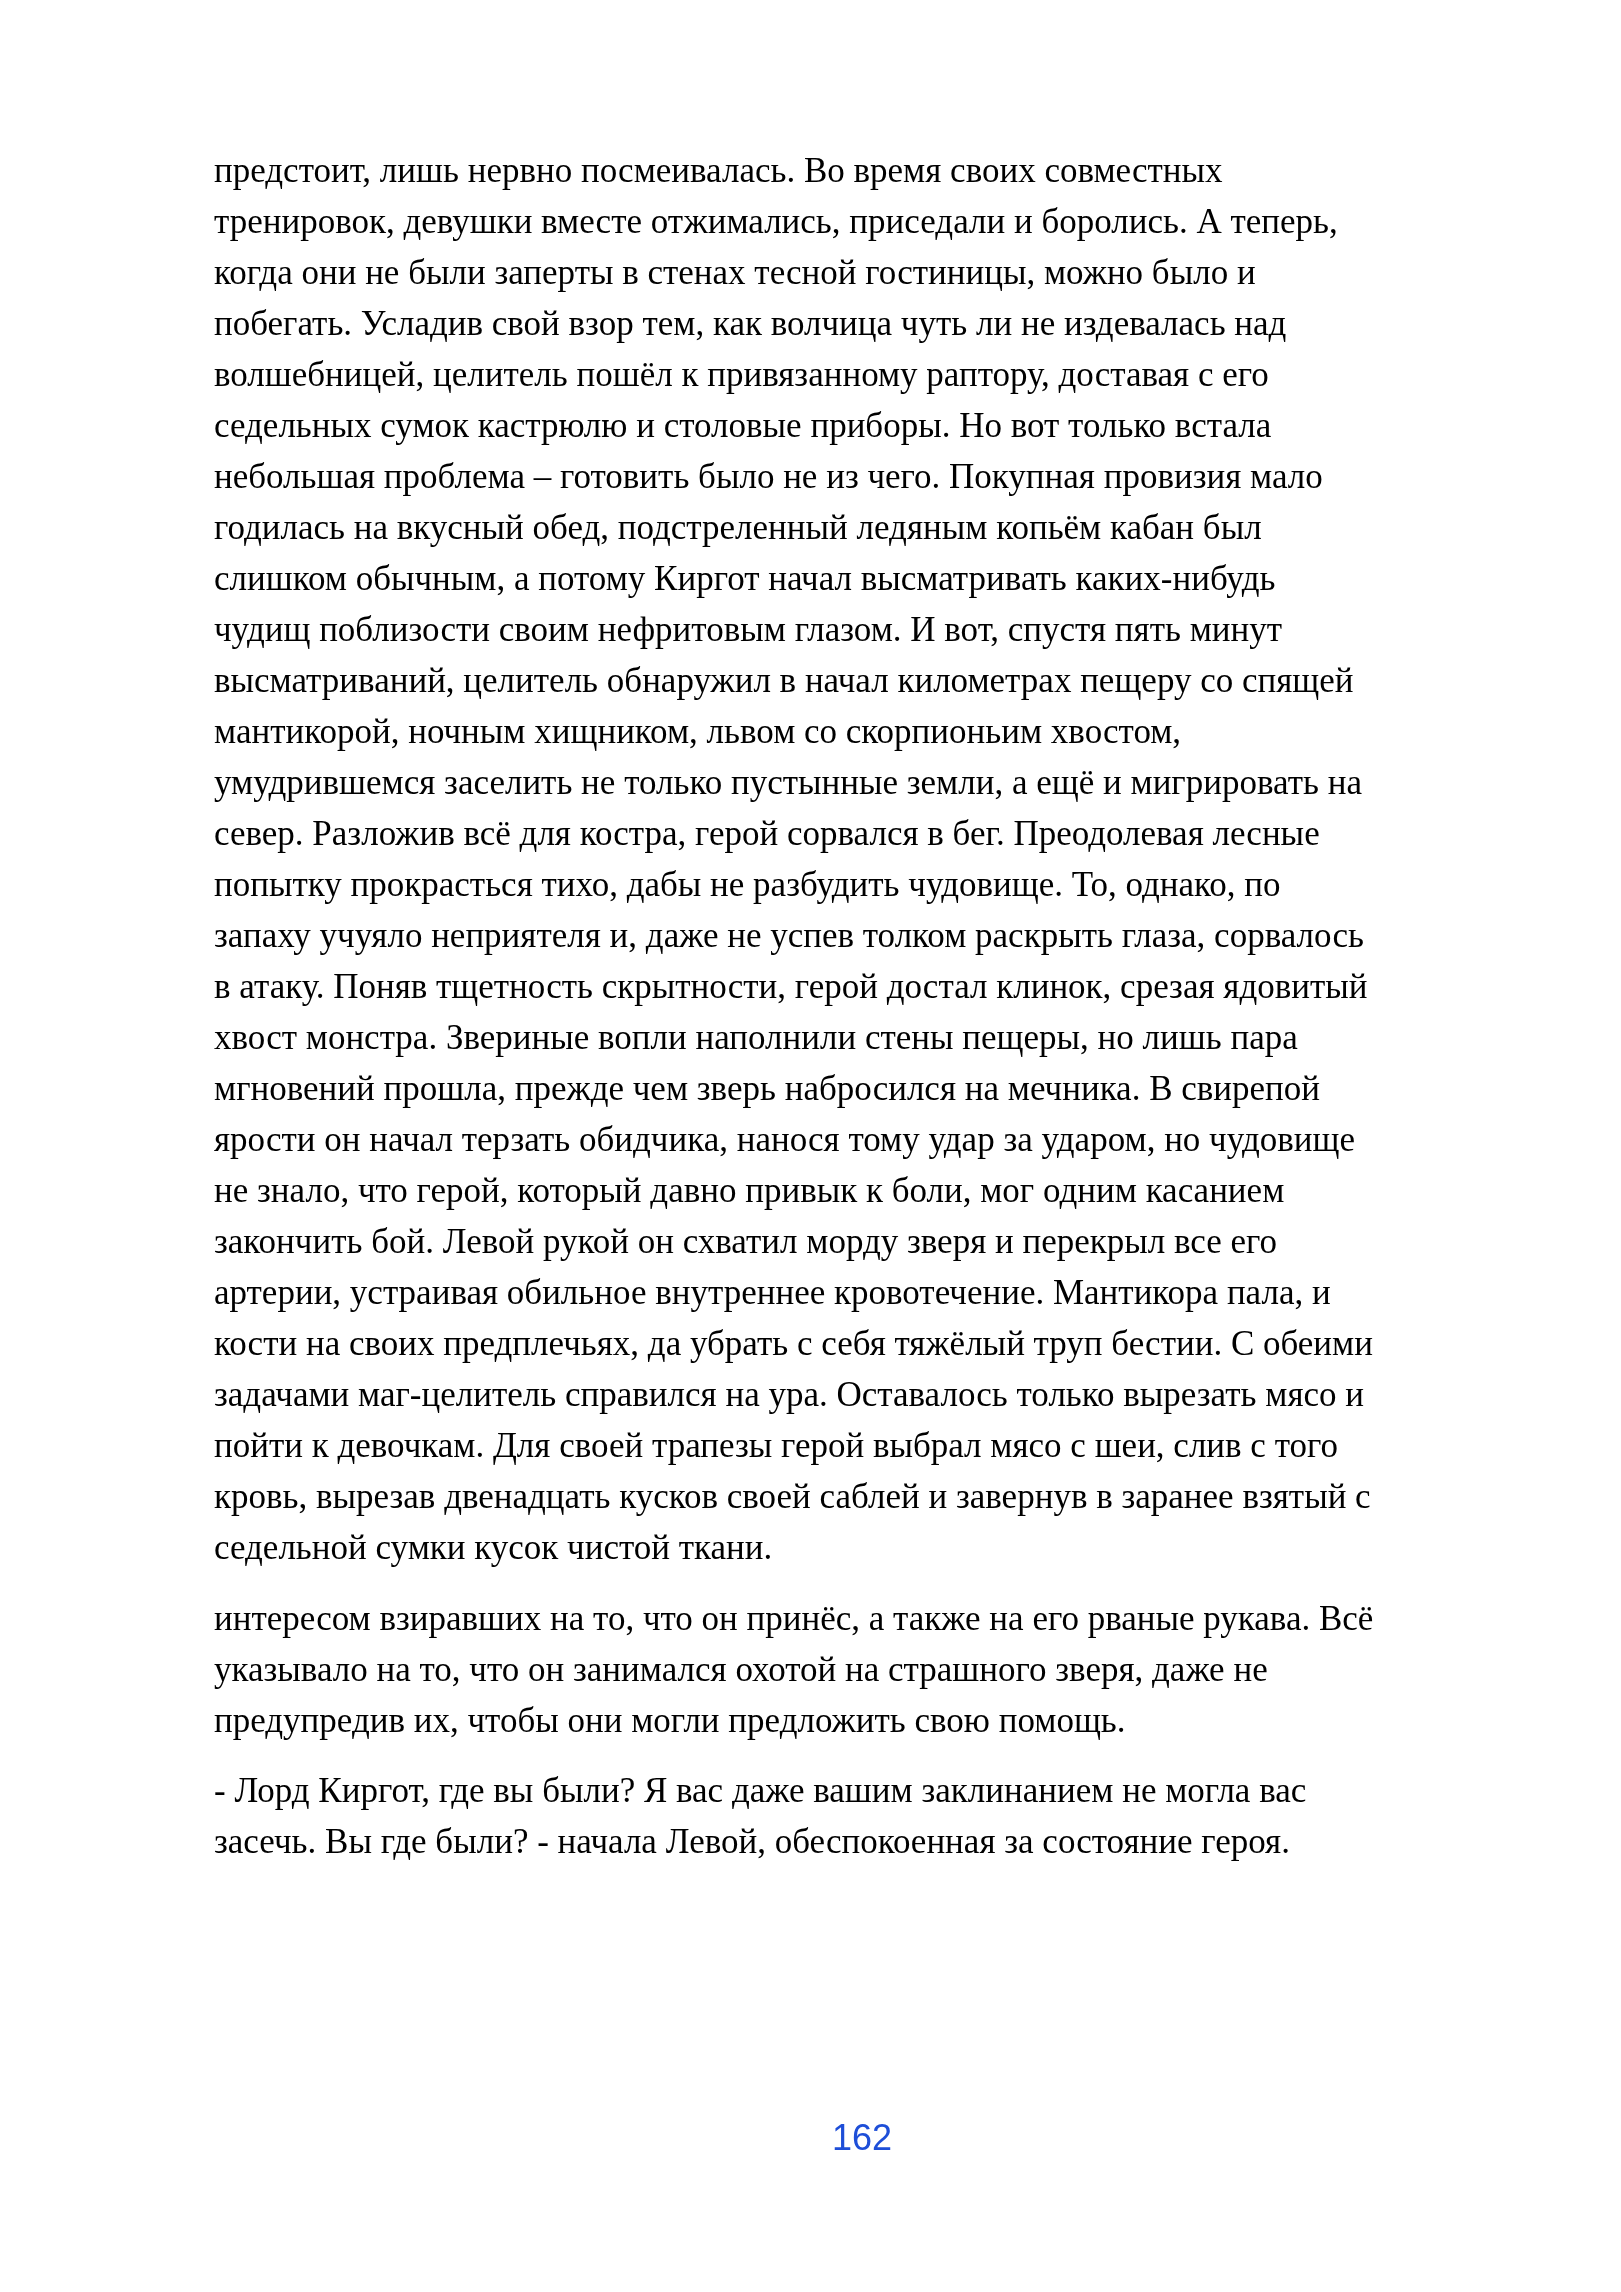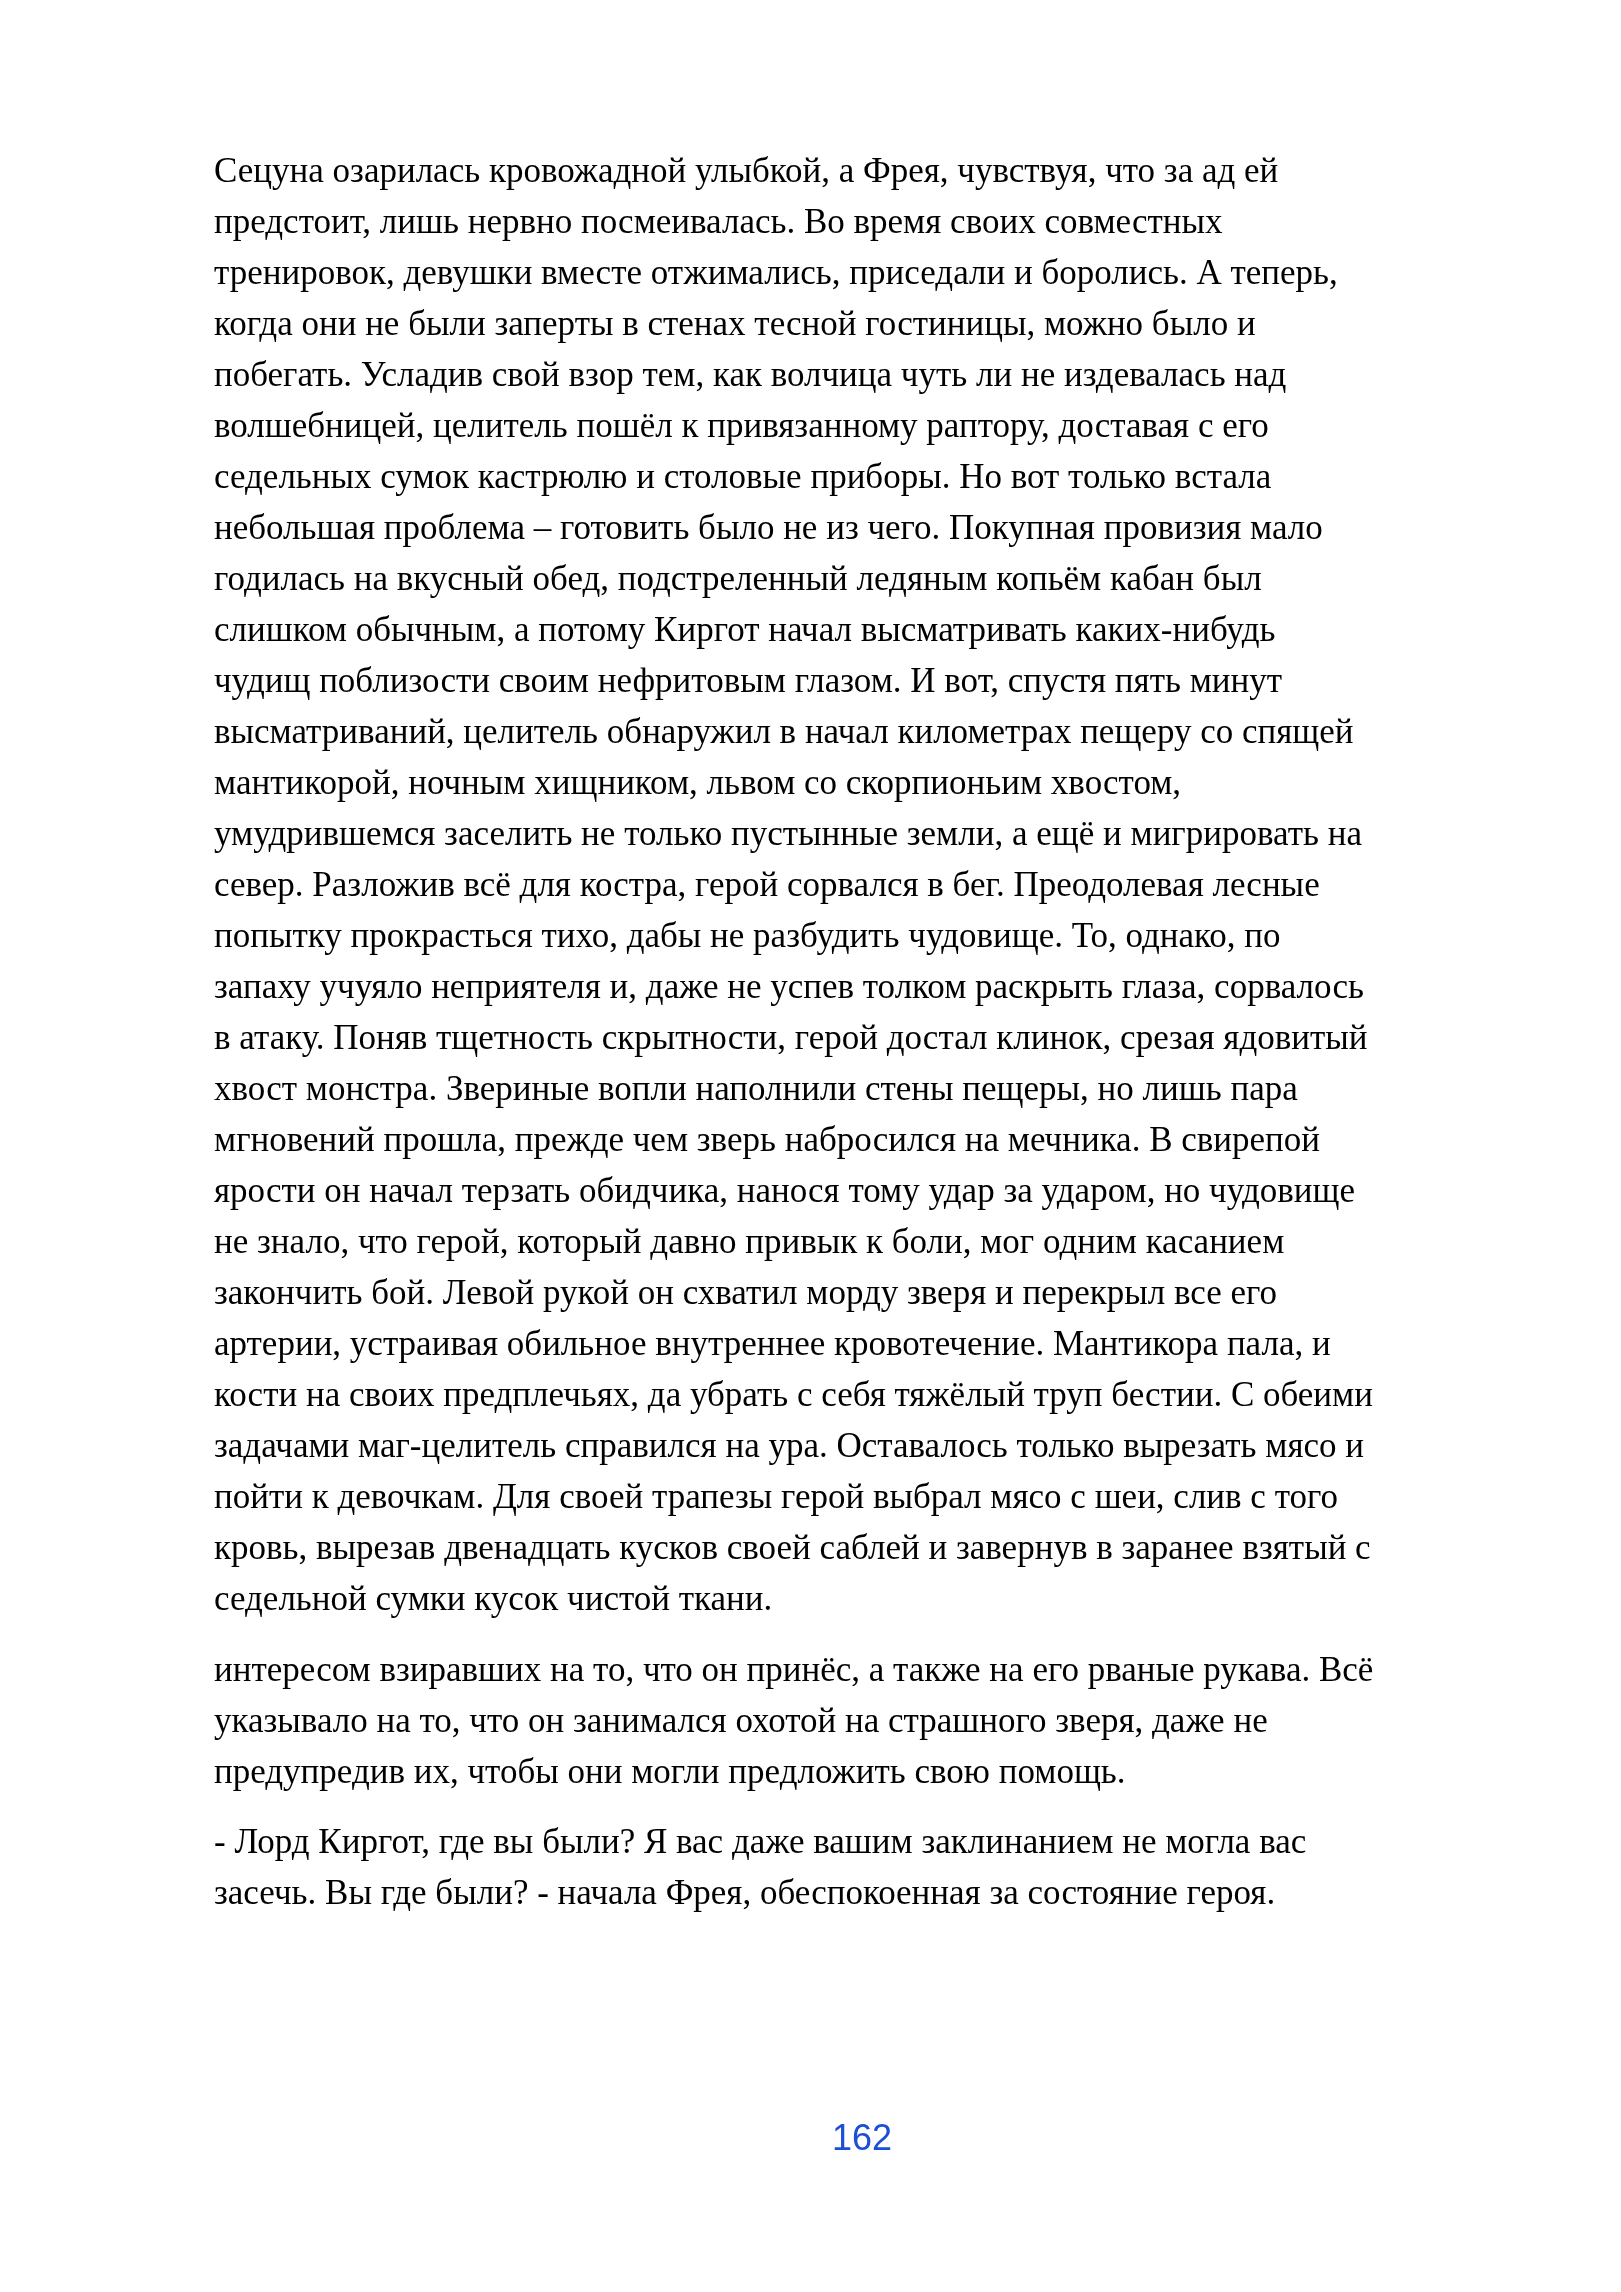--- a/index.html
+++ b/index.html
@@ -49,21 +49,20 @@
     color: #1d4ed8;
   }
 </style>
 </head>
 <body>
 
 <div class="page">
   <div class="content">
 
     <div class="para">
-      <div class="line">Сецуна озарилась кровожадной улыбкой, а Фрея, чувствуя, что за ад ей</div>
       <div class="line">предстоит, лишь нервно посмеивалась. Во время своих совместных</div>
       <div class="line">тренировок, девушки вместе отжимались, приседали и боролись. А теперь,</div>
       <div class="line">когда они не были заперты в стенах тесной гостиницы, можно было и</div>
       <div class="line">побегать. Усладив свой взор тем, как волчица чуть ли не издевалась над</div>
       <div class="line">волшебницей, целитель пошёл к привязанному раптору, доставая с его</div>
       <div class="line">седельных сумок кастрюлю и столовые приборы. Но вот только встала</div>
       <div class="line">небольшая проблема – готовить было не из чего. Покупная провизия мало</div>
       <div class="line">годилась на вкусный обед, подстреленный ледяным копьём кабан был</div>
       <div class="line">слишком обычным, а потому Киргот начал высматривать каких-нибудь</div>
       <div class="line">чудищ поблизости своим нефритовым глазом. И вот, спустя пять минут</div>
@@ -88,20 +87,20 @@
     </div>
 
     <div class="para">
       <div class="line">интересом взиравших на то, что он принёс, а также на его рваные рукава. Всё</div>
       <div class="line">указывало на то, что он занимался охотой на страшного зверя, даже не</div>
       <div class="line">предупредив их, чтобы они могли предложить свою помощь.</div>
     </div>
 
     <div class="para">
       <div class="line">- Лорд Киргот, где вы были? Я вас даже вашим заклинанием не могла вас</div>
-      <div class="line">засечь. Вы где были? - начала Фрея, обеспокоенная за состояние героя.</div>
+      <div class="line">засечь. Вы где были? - начала Левой, обеспокоенная за состояние героя.</div>
     </div>
 
   </div>
 
   <div class="page-number">162</div>
 </div>
 
 
 </body></html>

